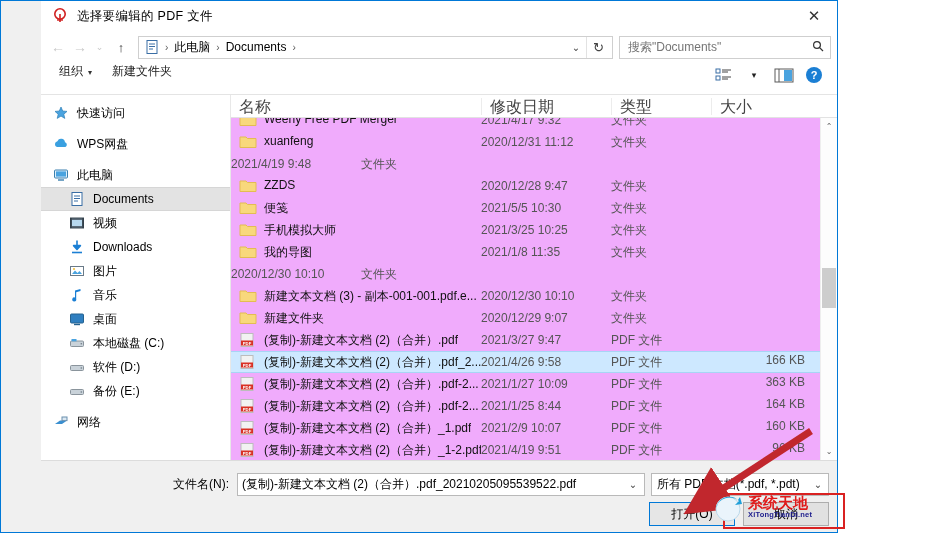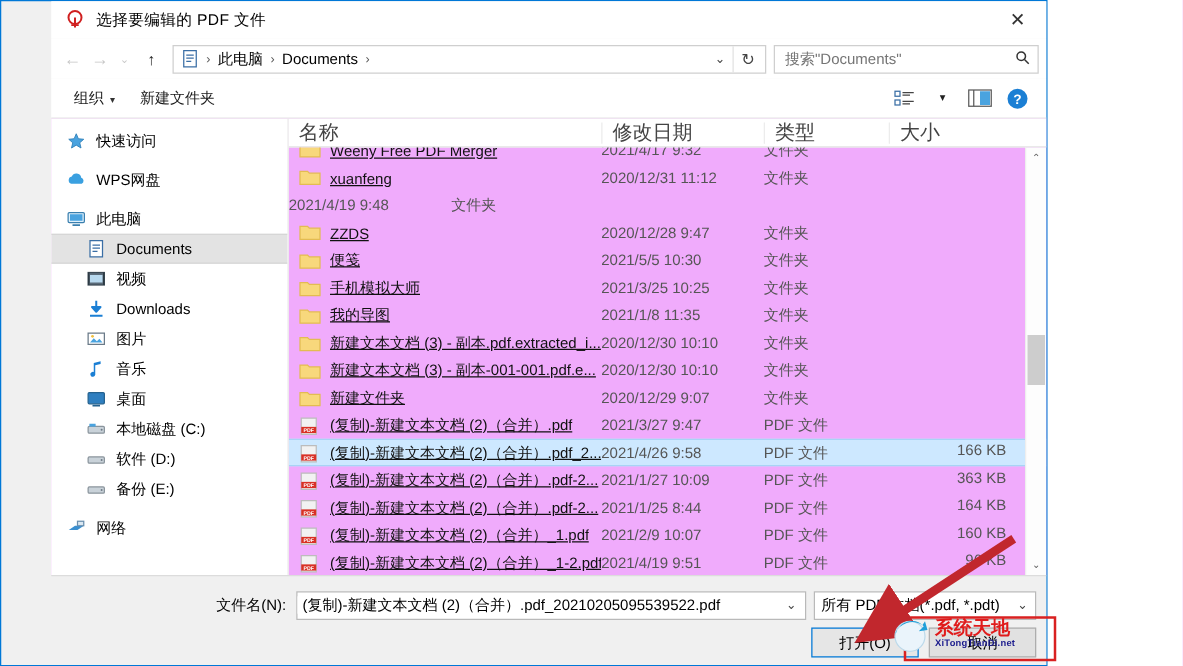--- a/index.html
+++ b/index.html
@@ -59,21 +59,21 @@
     margin-left: 6px; display: flex; align-items: center; flex: none;
   }
   .searchbox input {
     border: 0; outline: 0; flex: 1 1 auto; font-size: 12px; color: #555;
     padding-left: 8px; font-family: inherit; background: transparent; min-width: 0;
   }
   .searchbox .sicon { width: 24px; text-align: center; color: #444; font-size: 12px; }
   
   .toolbar {
     height: 32px; flex: 0 0 32px; background: #fff; display: flex;
-    align-items: center; padding: 0 8px; border-bottom: 1px solid #e4e4e4;
+    padding: 0 8px; border-bottom: 1px solid #e4e4e4;
   }
   .tbitem { font-size: 12px; color: #1a1a1a; padding: 0 10px; white-space: nowrap; }
   .tbitem .caret { font-size: 8px; margin-left: 5px; color: #333; }
   .tbspacer { flex: 1 1 auto; }
   .tbicon { width: 30px; height: 24px; display: flex; align-items: center; justify-content: center; }
   
   .body { flex: 1 1 auto; display: flex; min-height: 0; background: #f0abfc; }
   .sidebar {
     width: 190px; flex: none; background: #fff; padding-top: 6px;
     overflow: hidden; border-right: 1px solid #e8e8e8;
@@ -99,21 +99,21 @@
   .h-date { width: 130px; flex: none; }
   .h-type { width: 100px; flex: none; }
   .h-size { width: 110px; flex: none; }
   .rows { flex: 1 1 auto; overflow: hidden; position: relative; }
   .rowsinner { position: absolute; top: -9px; left: 0; right: 0; }
   .row {
     height: 22px; display: flex; align-items: center; font-size: 12px;
     color: #111; white-space: nowrap;
   }
   .row.sel { background: #cde8ff; border-top: 1px solid #a8d4f5; border-bottom: 1px solid #a8d4f5; }
-  .c-name { width: 250px; flex: none; display: flex; align-items: flex-end; padding-left: 8px; overflow: hidden; text-decoration: underline; }
+  .c-name { width: 250px; flex: none; display: flex; align-items: flex-start; padding-left: 8px; overflow: hidden; }
   .c-name .nm { overflow: hidden; text-overflow: clip; white-space: nowrap; }
   .c-date { width: 130px; flex: none; color: #555; }
   .c-type { width: 100px; flex: none; color: #555; }
   .c-size { width: 110px; flex: none; color: #555; text-align: right; padding-right: 16px; margin-top: 40px; }
   .ficon { width: 20px; height: 16px; flex: none; margin-right: 5px; }
   
   .vscroll {
     position: absolute; right: 0; top: 0; bottom: 0; width: 17px;
     background: #fdfdfd; border-left: 1px solid #eee;
   }
@@ -442,26 +442,20 @@
                 <span class="ficon"><svg width="18" height="15" viewBox="0 0 18 15">
                     <path d="M1 3 L1 13.5 L17 13.5 L17 4.5 L8.5 4.5 L7 3 z" fill="#f8d87c" stroke="#e3bc52" stroke-width="1"></path>
                   </svg></span>
                 <span class="nm">我的导图</span>
               </span>
               <span class="c-date">2021/1/8 11:35</span>
               <span class="c-type">文件夹</span>
               <span class="c-size"></span>
             </div>
             <div class="row">
-              <span class="c-name">
-                <span class="ficon"><svg width="18" height="15" viewBox="0 0 18 15">
-                    <path d="M1 3 L1 13.5 L17 13.5 L17 4.5 L8.5 4.5 L7 3 z" fill="#f8d87c" stroke="#e3bc52" stroke-width="1"></path>
-                  </svg></span>
-                <span class="nm">新建文本文档 (3) - 副本.pdf.extracted_i...</span>
-              </span>
               <span class="c-date">2020/12/30 10:10</span>
               <span class="c-type">文件夹</span>
               <span class="c-size"></span>
             </div>
             <div class="row">
               <span class="c-name">
                 <span class="ficon"><svg width="18" height="15" viewBox="0 0 18 15">
                     <path d="M1 3 L1 13.5 L17 13.5 L17 4.5 L8.5 4.5 L7 3 z" fill="#f8d87c" stroke="#e3bc52" stroke-width="1"></path>
                   </svg></span>
                 <span class="nm">新建文本文档 (3) - 副本-001-001.pdf.e...</span>

